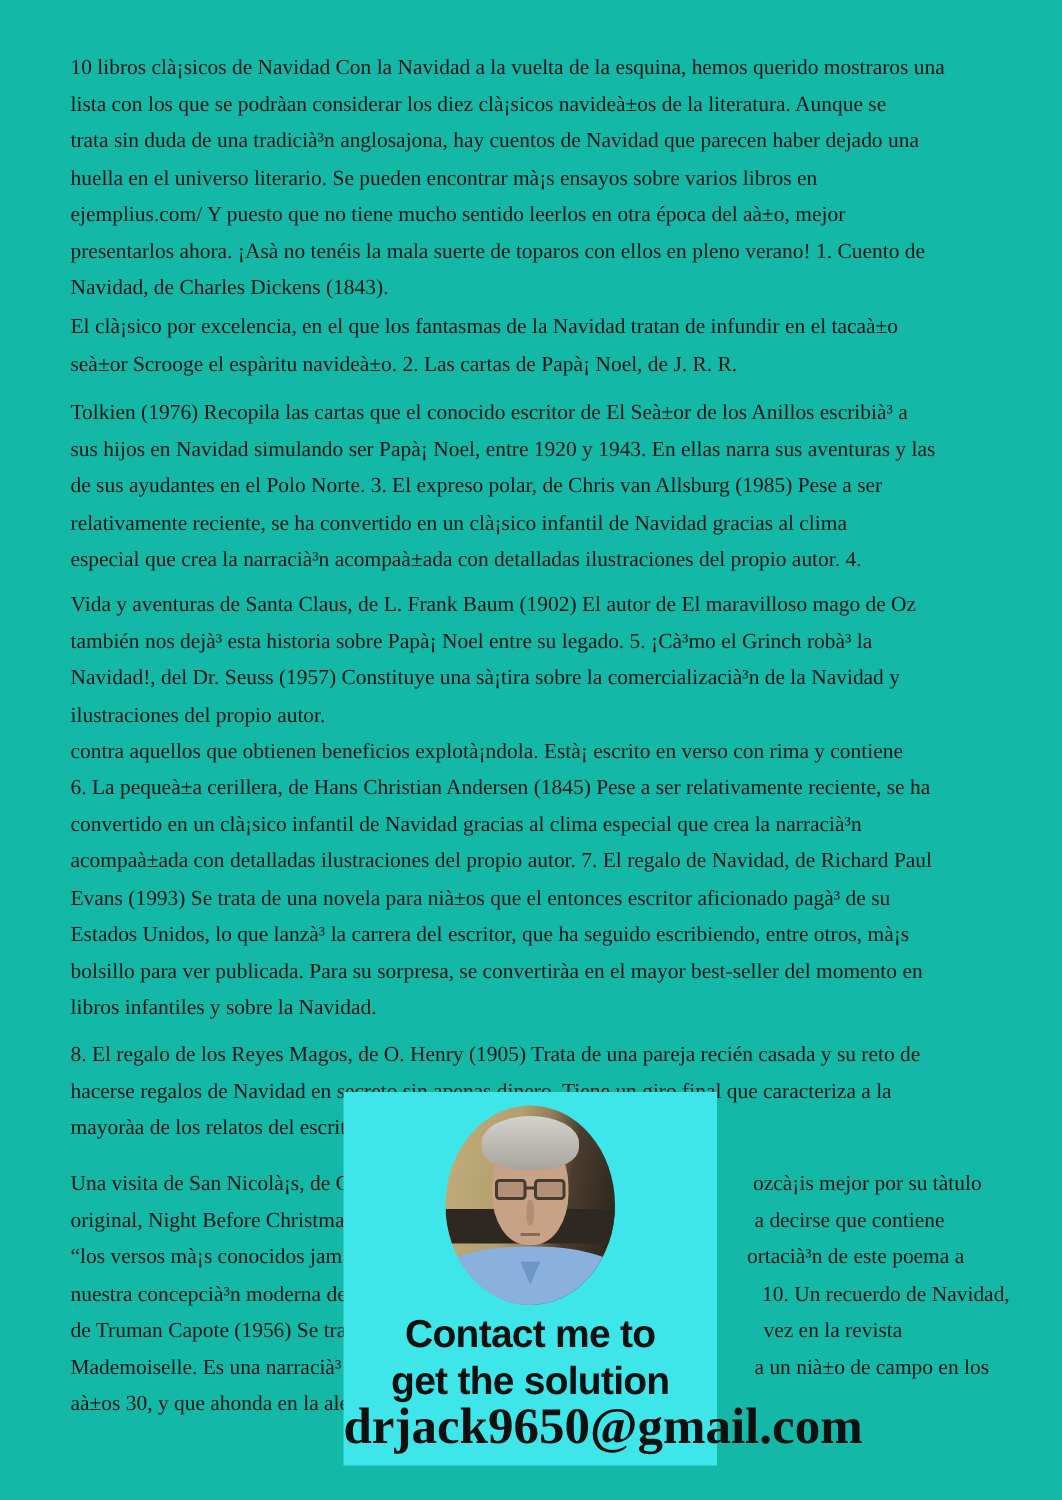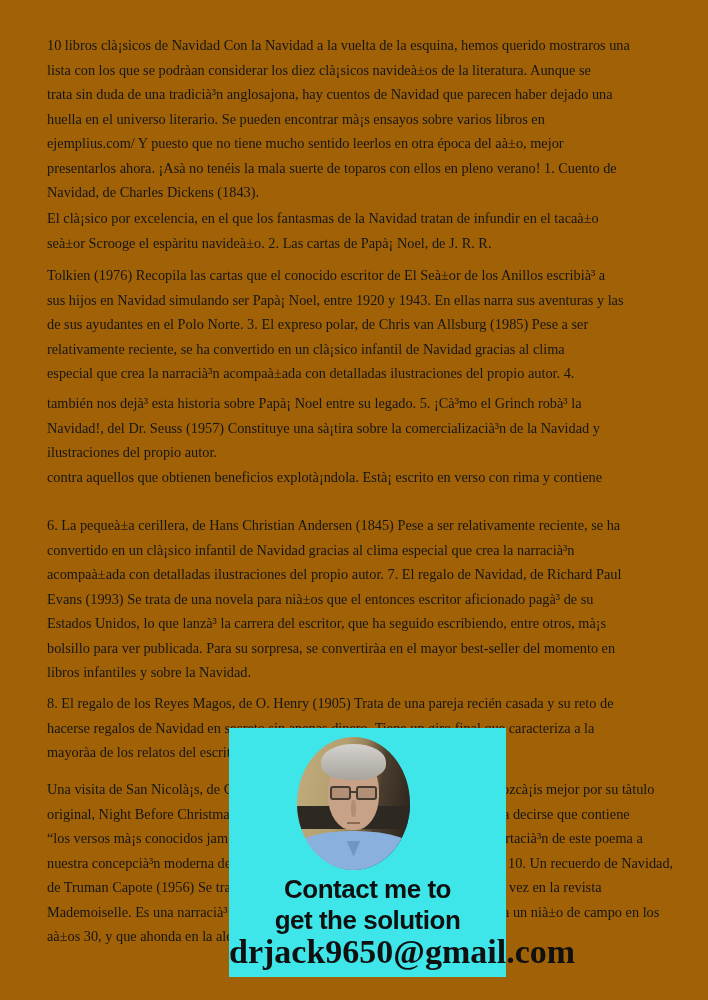--- a/index.html
+++ b/index.html
@@ -1,31 +1,31 @@
 <!DOCTYPE html>
 <html><head>
 <meta charset="utf-8">
 <style>
   html,body { margin:0; padding:0; background:#ffffff; }
   .page {
-    position:relative; width:708px; height:1000px; background:#a16207;
+    position:relative; width:708px; height:1000px; background:#14b8a6;
     overflow:hidden; font-family:"Liberation Serif", serif; color:#151515;
   }
   .para {
     position:absolute; left:47px; width:630px;
     font-size:14.3px; line-height:24.5px;
   }
   .tline { display:block; white-space:nowrap; }
   .p7line { position:relative; }
   .rfrag { position:absolute; top:0; white-space:nowrap;margin-left:24px; }
 
   
   .overlay {
     position:absolute; left:229px; top:728px; width:249px; height:249px;
-    background:#3ee6e9; z-index:5;padding-left:28px;
+    background:#3ee6e9; z-index:5;
   }
   .photo {
     position:absolute; left:68px; top:9px; width:113px; height:133px;
     border-radius:50%; overflow:hidden;
     background:linear-gradient(100deg,#c3ad7c 0%,#b29e6e 38%,#96805a 52%,#4a3d2e 68%,#262019 100%);
   }
   .ph-band { position:absolute; left:0; right:0; top:52%; height:17%; background:#2e2823; }
   .ph-shirt {
     position:absolute; left:-6%; bottom:-3%; width:112%; height:32%;
     background:#8ab1dd; border-radius:48% 48% 0 0;
@@ -88,20 +88,21 @@
 
   <div class="para" style="top:263px">
     <span class="tline">Tolkien (1976) Recopila las cartas que el conocido escritor de El Seà±or de los Anillos escribià³ a</span>
     <span class="tline">sus hijos en Navidad simulando ser Papà¡ Noel, entre 1920 y 1943. En ellas narra sus aventuras y las</span>
     <span class="tline">de sus ayudantes en el Polo Norte. 3. El expreso polar, de Chris van Allsburg (1985) Pese a ser</span>
     <span class="tline">relativamente reciente, se ha convertido en un clà¡sico infantil de Navidad gracias al clima</span>
     <span class="tline">especial que crea la narracià³n acompaà±ada con detalladas ilustraciones del propio autor. 4.</span>
   </div>
 
   <div class="para" style="top:391px">
+    <span class="tline">Vida y aventuras de Santa Claus, de L. Frank Baum (1902) El autor de El maravilloso mago de Oz</span>
     <span class="tline">también nos dejà³ esta historia sobre Papà¡ Noel entre su legado. 5. ¡Cà³mo el Grinch robà³ la</span>
     <span class="tline">Navidad!, del Dr. Seuss (1957) Constituye una sà¡tira sobre la comercializacià³n de la Navidad y</span>
     <span class="tline">ilustraciones del propio autor.</span>
     <span class="tline">contra aquellos que obtienen beneficios explotà¡ndola. Està¡ escrito en verso con rima y contiene</span>
   </div>
 
   <div class="para" style="top:513px">
     <span class="tline">6. La pequeà±a cerillera, de Hans Christian Andersen (1845) Pese a ser relativamente reciente, se ha</span>
     <span class="tline">convertido en un clà¡sico infantil de Navidad gracias al clima especial que crea la narracià³n</span>
     <span class="tline">acompaà±ada con detalladas ilustraciones del propio autor. 7. El regalo de Navidad, de Richard Paul</span>

